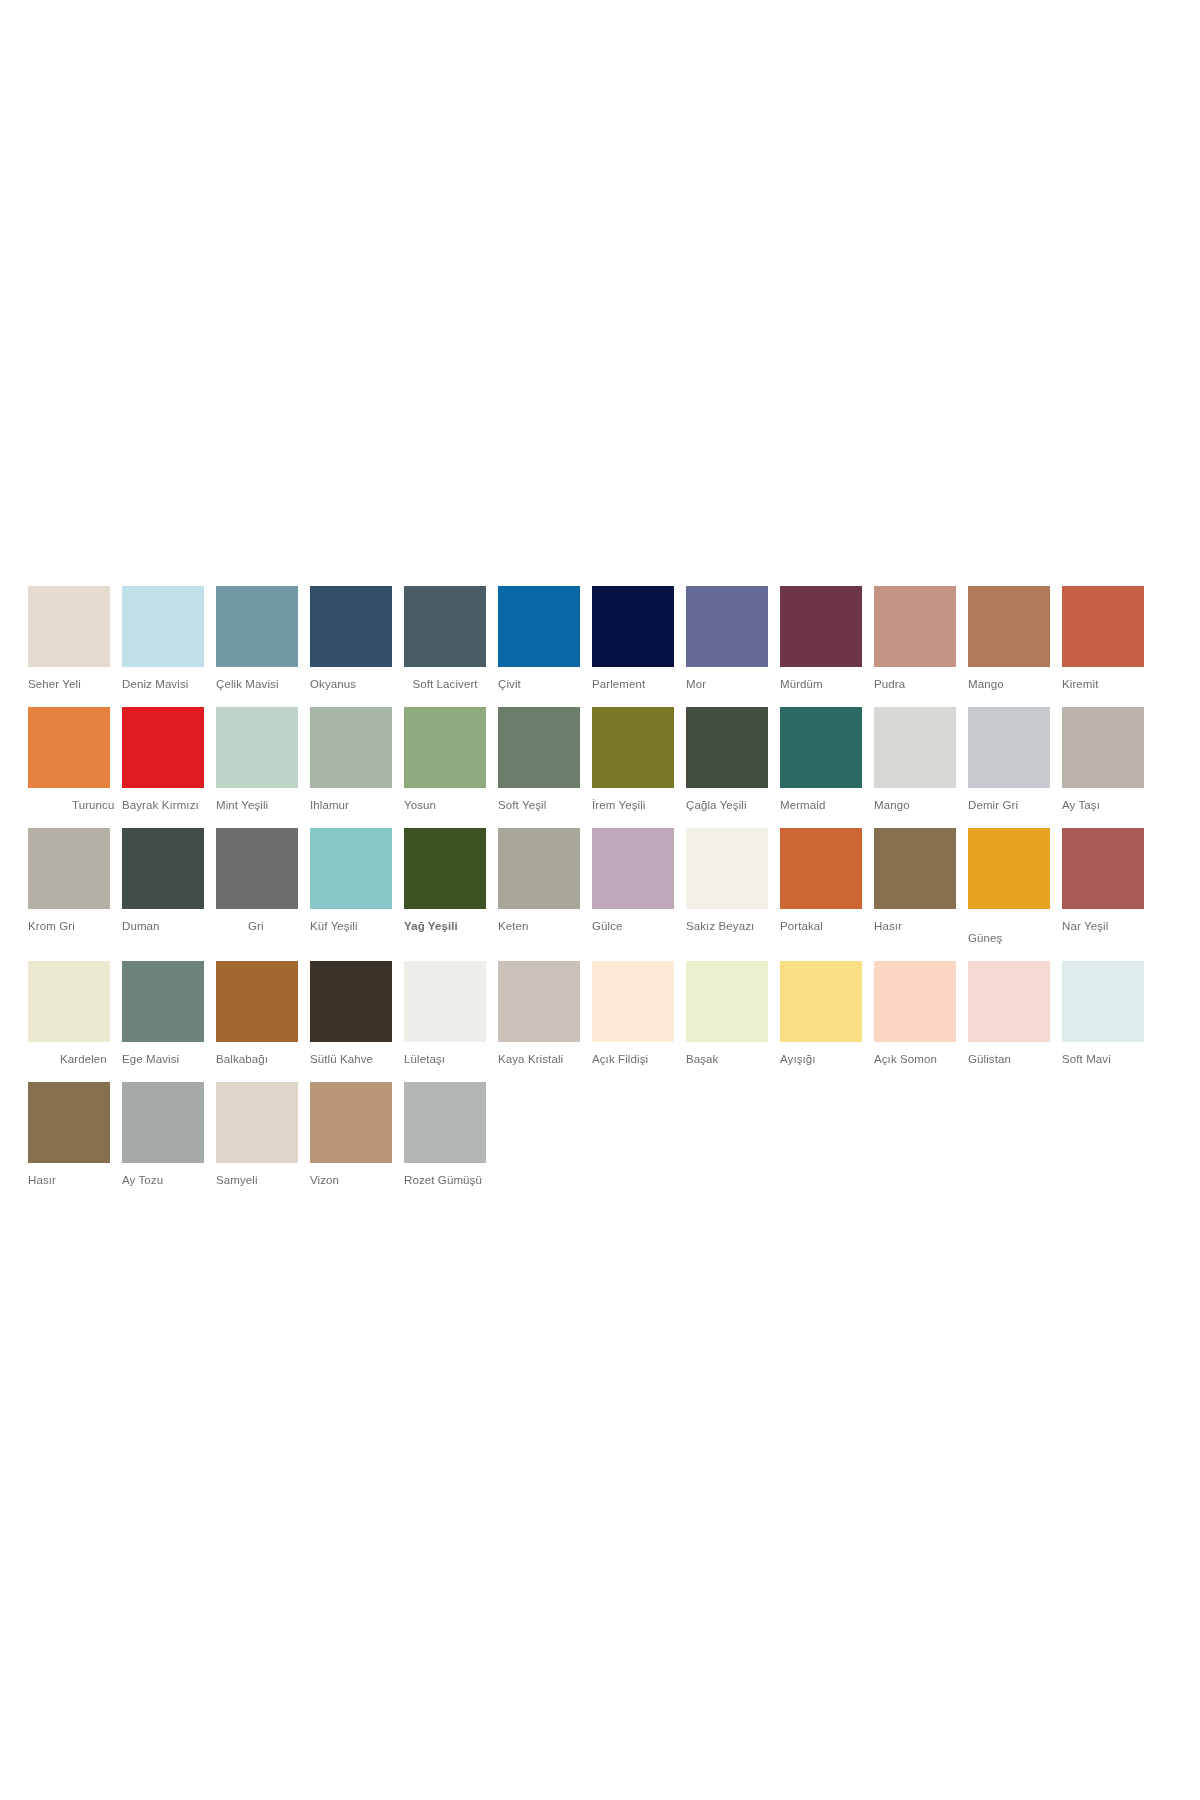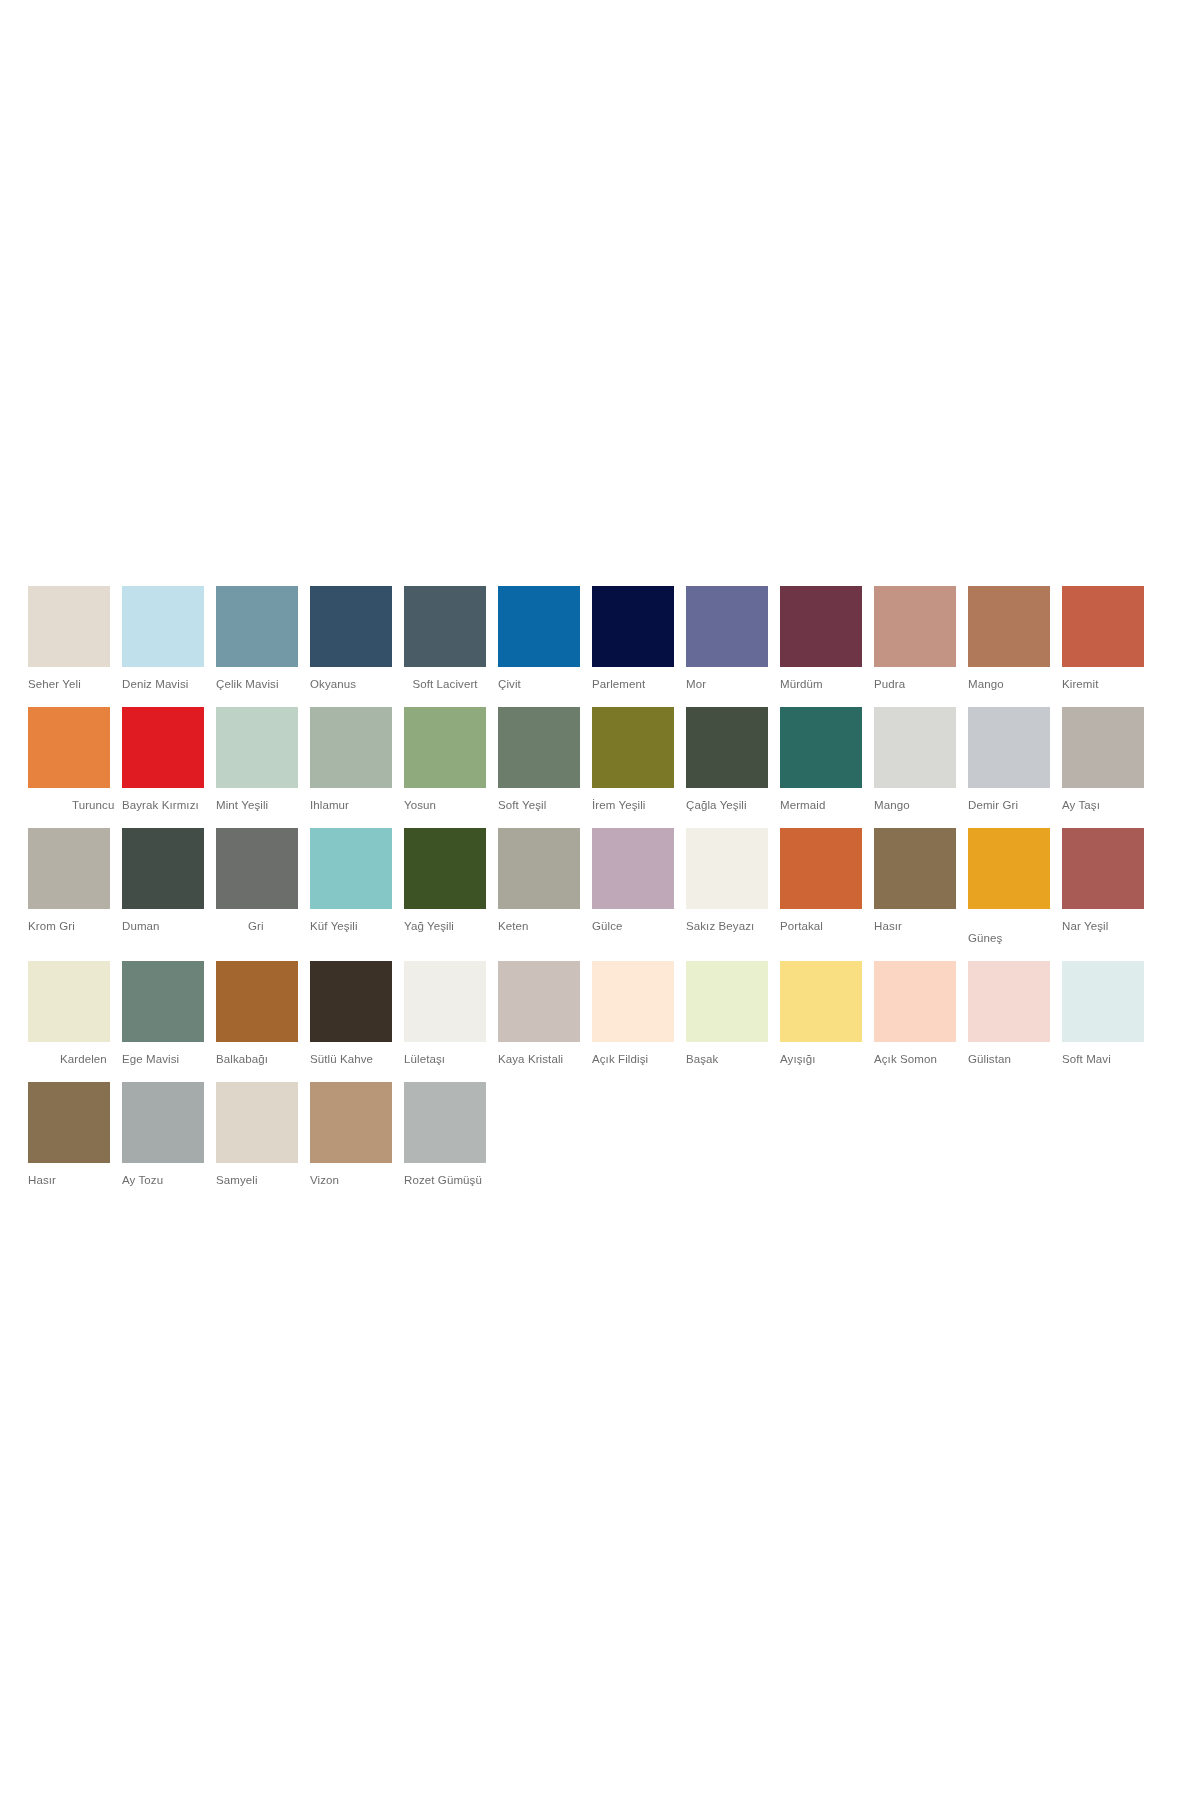--- a/index.html
+++ b/index.html
@@ -176,21 +176,21 @@
         <div class="swatch-cell">
           <div class="swatch-chip" title="#6b6e6a" style="background: rgb(107, 110, 106);"></div>
           <div class="swatch-label" style="color: rgb(109, 109, 109); margin-left: 32px;">Gri</div>
         </div>
         <div class="swatch-cell">
           <div class="swatch-chip" title="#85c6c6" style="background: rgb(133, 198, 198);"></div>
           <div class="swatch-label" style="color: rgb(109, 109, 109);">Küf Yeşili</div>
         </div>
         <div class="swatch-cell">
           <div class="swatch-chip" title="#3d5225" style="background: rgb(61, 82, 37);"></div>
-          <div class="swatch-label" style="color: rgb(109, 109, 109);">Yağ Yeşili</div>
+          <div class="swatch-label" style="color: rgb(109, 109, 109); font-weight: bold;">Yağ Yeşili</div>
         </div>
         <div class="swatch-cell">
           <div class="swatch-chip" title="#a9a79a" style="background: rgb(169, 167, 154);"></div>
           <div class="swatch-label" style="color: rgb(109, 109, 109);">Keten</div>
         </div>
         <div class="swatch-cell">
           <div class="swatch-chip" title="#bfa8b8" style="background: rgb(191, 168, 184);"></div>
           <div class="swatch-label" style="color: rgb(109, 109, 109);">Gülce</div>
         </div>
         <div class="swatch-cell">

